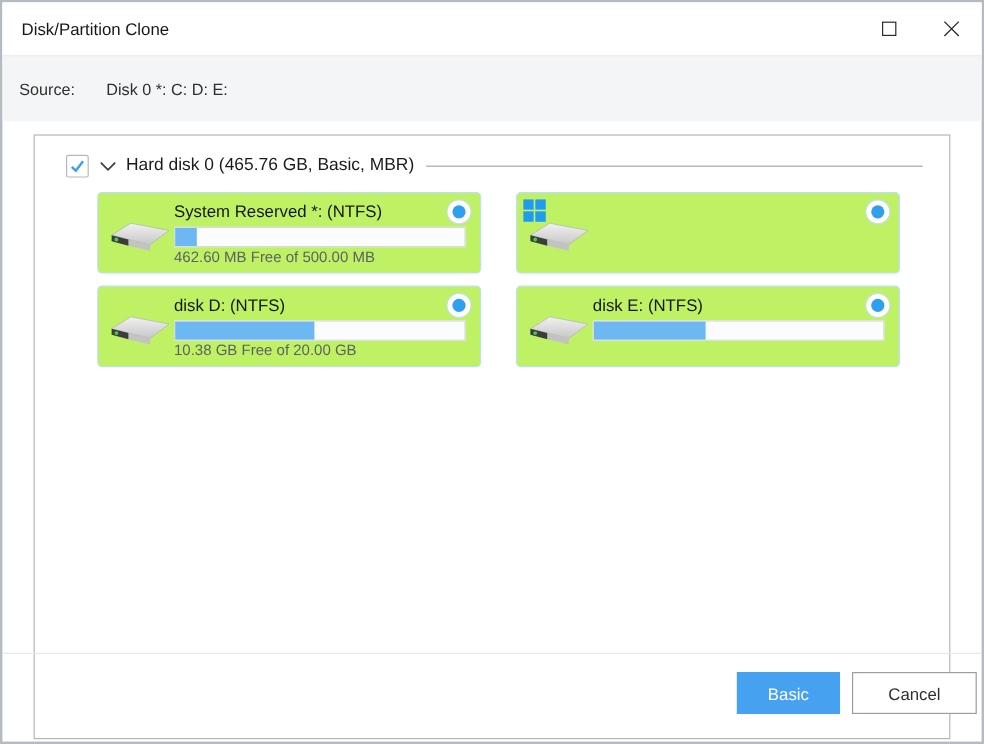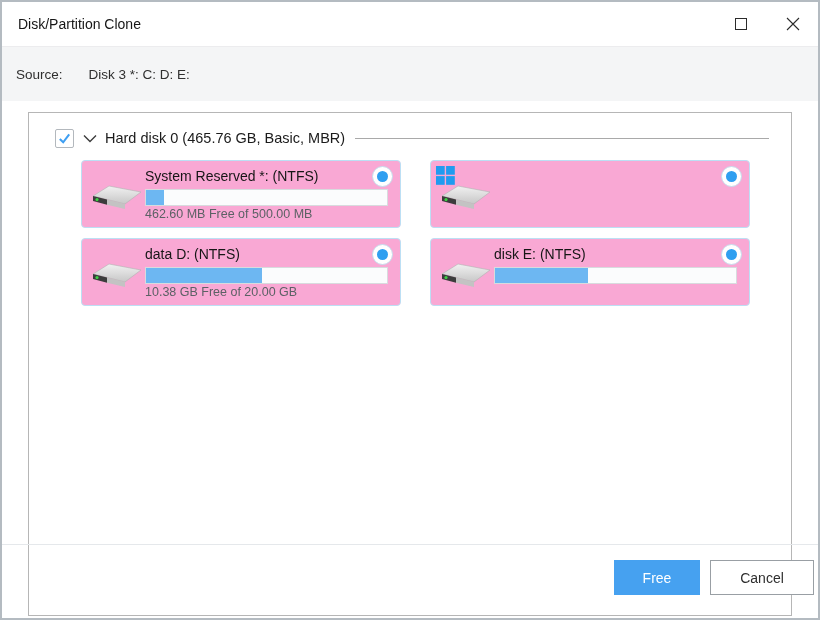--- a/index.html
+++ b/index.html
@@ -67,21 +67,21 @@
   
   .cards {
     position: absolute; left: 52px; top: 47px;
     display: grid;
     grid-template-columns: 320px 320px;
     column-gap: 29px; row-gap: 10px;
   }
   .card {
     position: relative;
     width: 320px; height: 68px;
-    background: #f9a8d4;
+    background: #bef264;
     border: 1px solid #bcdff4;
     border-radius: 4px;
     cursor: pointer;
   }
   .drive { position: absolute; left: 9px; top: 21px; }
   .winlogo { position: absolute; left: 5px; top: 5px; }
   .radio {
     position: absolute; right: 7px; top: 5px;
     width: 21px; height: 21px; border-radius: 50%;
     background: #ffffff;
@@ -129,21 +129,21 @@
       <button class="win-btn">
         <svg width="14" height="14" viewBox="0 0 14 14">
           <path d="M1,1 L13,13 M13,1 L1,13" stroke="#2b2b2b" stroke-width="1.1" fill="none"></path>
         </svg>
       </button>
     </div>
   </div>
 
   <div class="sourcebar">
     <span class="src-label">Source:</span>
-    <span class="src-value">Disk 3 *: C: D: E:</span>
+    <span class="src-value">Disk 0 *: C: D: E:</span>
   </div>
 
   <div class="panel">
 
     <div class="disk-header">
       <span class="checkbox">
         <svg width="15" height="15" viewBox="0 0 16 16">
           <path d="M3,8.5 L6.6,12 L13,3.5" stroke="#3f9ff2" stroke-width="2.2" fill="none"></path>
         </svg>
       </span>
@@ -214,21 +214,21 @@
             <stop offset="0" stop-color="#f1f1f1"></stop>
                 <stop offset="1" stop-color="#c7c7c7"></stop>
               </linearGradient>
             </defs>
           <polygon points="2,14 18,4 50,10 34,22" fill="url(#g2)" stroke="#b2b2b2" stroke-width="0.6"></polygon>
           <polygon points="16,17.6 34,22 34,27 16,22.8" fill="#c3c3c3"></polygon>
           <polygon points="2,14 16,17.6 16,22.8 2,19" fill="#3c3c3c"></polygon>
           <circle cx="6" cy="17.6" r="1.6" fill="#3ecf44"></circle>
         </svg>
         <div class="card-content">
-          <div class="part-name">data D: (NTFS)</div>
+          <div class="part-name">disk D: (NTFS)</div>
           <div class="usage-bar">
             <div class="usage-fill" style="width: 48.1%;"></div>
           </div>
           <div class="free-text">10.38 GB Free of 20.00 GB</div>
         </div>
         <span class="radio">
           <span class="dot"></span>
         </span>
       </div>
 
@@ -253,16 +253,16 @@
         </div>
         <span class="radio">
           <span class="dot"></span>
         </span>
       </div>
 
     </div>
   </div>
 
   <div class="footer-sep"></div>
-  <button class="btn btn-next">Free</button>
+  <button class="btn btn-next">Basic</button>
   <button class="btn btn-cancel">Cancel</button>
 
 </div>
 
 </body></html>

